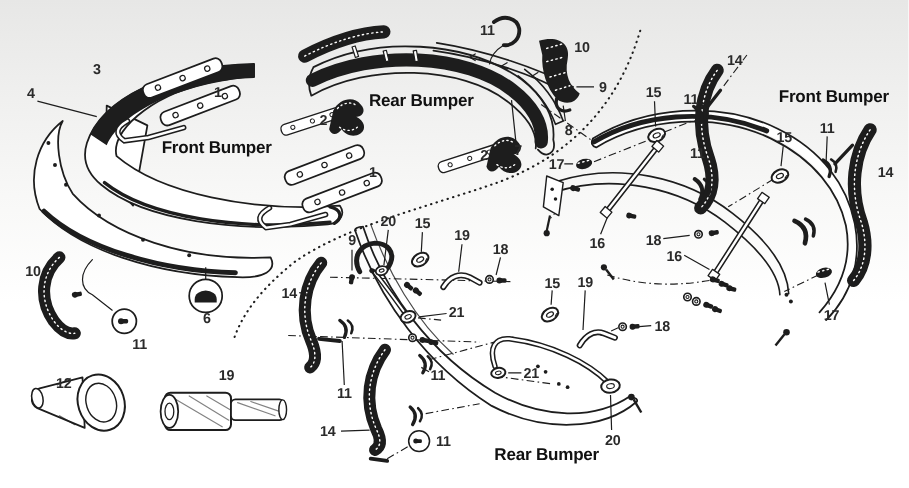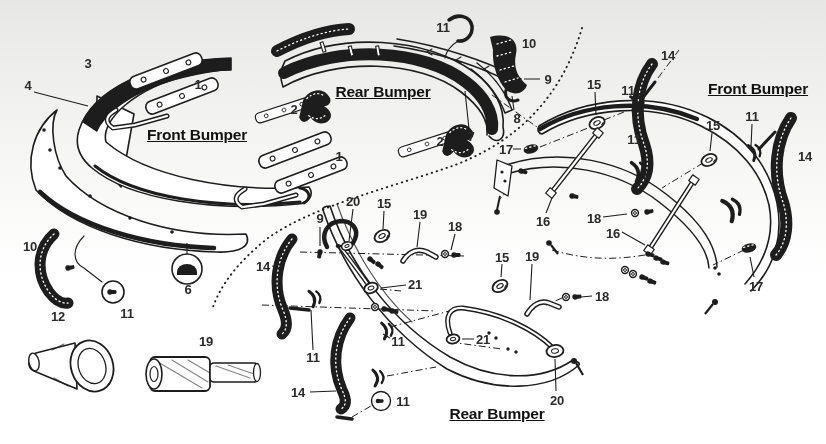--- a/index.html
+++ b/index.html
@@ -12,21 +12,20 @@
   #labels-layer{position:absolute;left:0;top:0;width:100%;height:100%;}
   .plabel{
     position:absolute;transform:translate(-50%,-50%);
     font:bold 13px "Liberation Sans",sans-serif;color:#2a2a2a;letter-spacing:-0.2px;
     white-space:nowrap;
   }
   .glabel{
     position:absolute;transform:translate(-50%,-50%);
     font:bold 15.5px "Liberation Sans",sans-serif;color:#111;letter-spacing:-0.2px;
     white-space:nowrap;
-    text-decoration:underline;
   }
   
   .o{fill:none;stroke:#1d1d1d;stroke-width:1.6;stroke-linecap:round;stroke-linejoin:round}
   .o1{fill:none;stroke:#1d1d1d;stroke-width:1.1;stroke-linecap:round}
   .f{fill:#fff;stroke:#1d1d1d;stroke-width:1.6;stroke-linejoin:round}
   .ink{fill:#1d1d1d;stroke:none}
   .t3{fill:none;stroke:#1d1d1d;stroke-width:3;stroke-linecap:round}
   .t45{fill:none;stroke:#1d1d1d;stroke-width:4.5;stroke-linecap:round}
   .t11{fill:none;stroke:#1d1d1d;stroke-width:11;stroke-linecap:round}
   .t12{fill:none;stroke:#1d1d1d;stroke-width:12;stroke-linecap:round}
@@ -307,21 +306,21 @@
       <div class="plabel" style="left: 529px; top: 43px;">10</div>
       <div class="plabel" style="left: 30px; top: 246px;">10</div>
       <div class="plabel" style="left: 443px; top: 27px;">11</div>
       <div class="plabel" style="left: 628px; top: 90px;">11</div>
       <div class="plabel" style="left: 634px; top: 139px;">11</div>
       <div class="plabel" style="left: 752px; top: 116px;">11</div>
       <div class="plabel" style="left: 127px; top: 313px;">11</div>
       <div class="plabel" style="left: 313px; top: 357px;">11</div>
       <div class="plabel" style="left: 398px; top: 341px;">11</div>
       <div class="plabel" style="left: 403px; top: 401px;">11</div>
-      <div class="plabel" style="left: 58px; top: 316px;">12</div>
+      <div class="plabel" style="left: 58px; top: 348px;">12</div>
       <div class="plabel" style="left: 206px; top: 341px;">19</div>
       <div class="plabel" style="left: 668px; top: 55px;">14</div>
       <div class="plabel" style="left: 805px; top: 156px;">14</div>
       <div class="plabel" style="left: 263px; top: 266px;">14</div>
       <div class="plabel" style="left: 298px; top: 392px;">14</div>
       <div class="plabel" style="left: 594px; top: 84px;">15</div>
       <div class="plabel" style="left: 713px; top: 125px;">15</div>
       <div class="plabel" style="left: 384px; top: 203px;">15</div>
       <div class="plabel" style="left: 502px; top: 257px;">15</div>
       <div class="plabel" style="left: 543px; top: 221px;">16</div>

